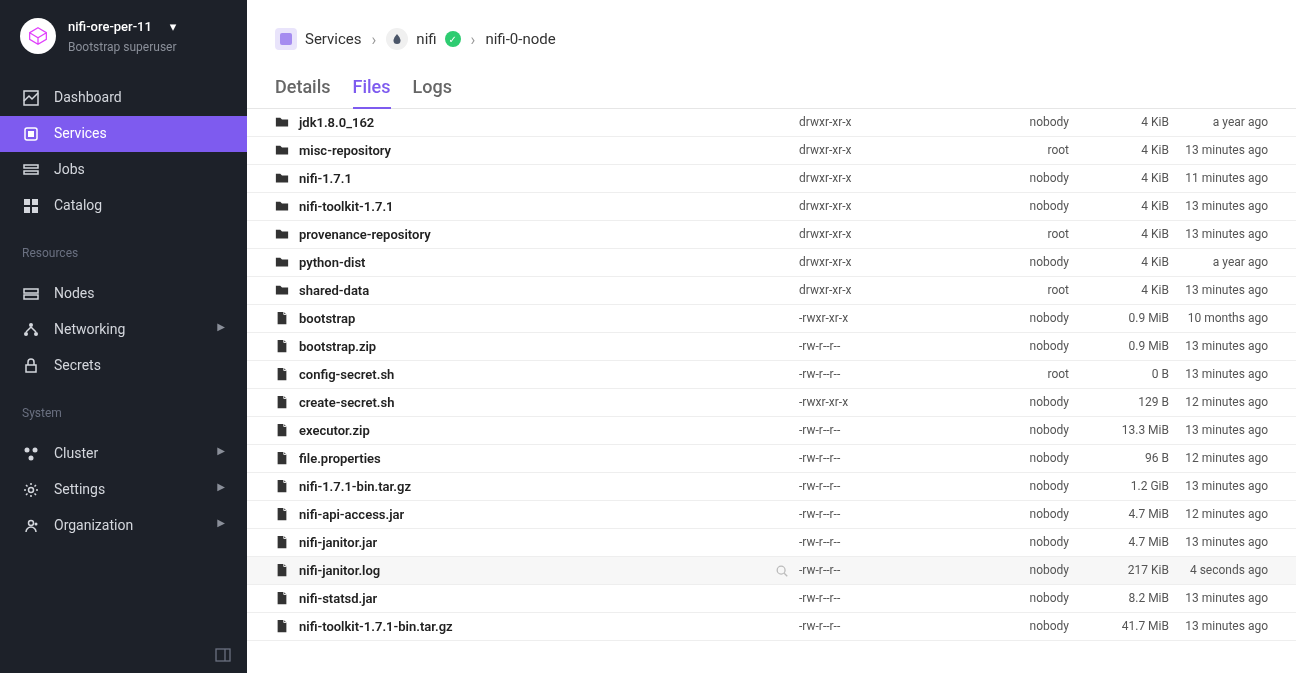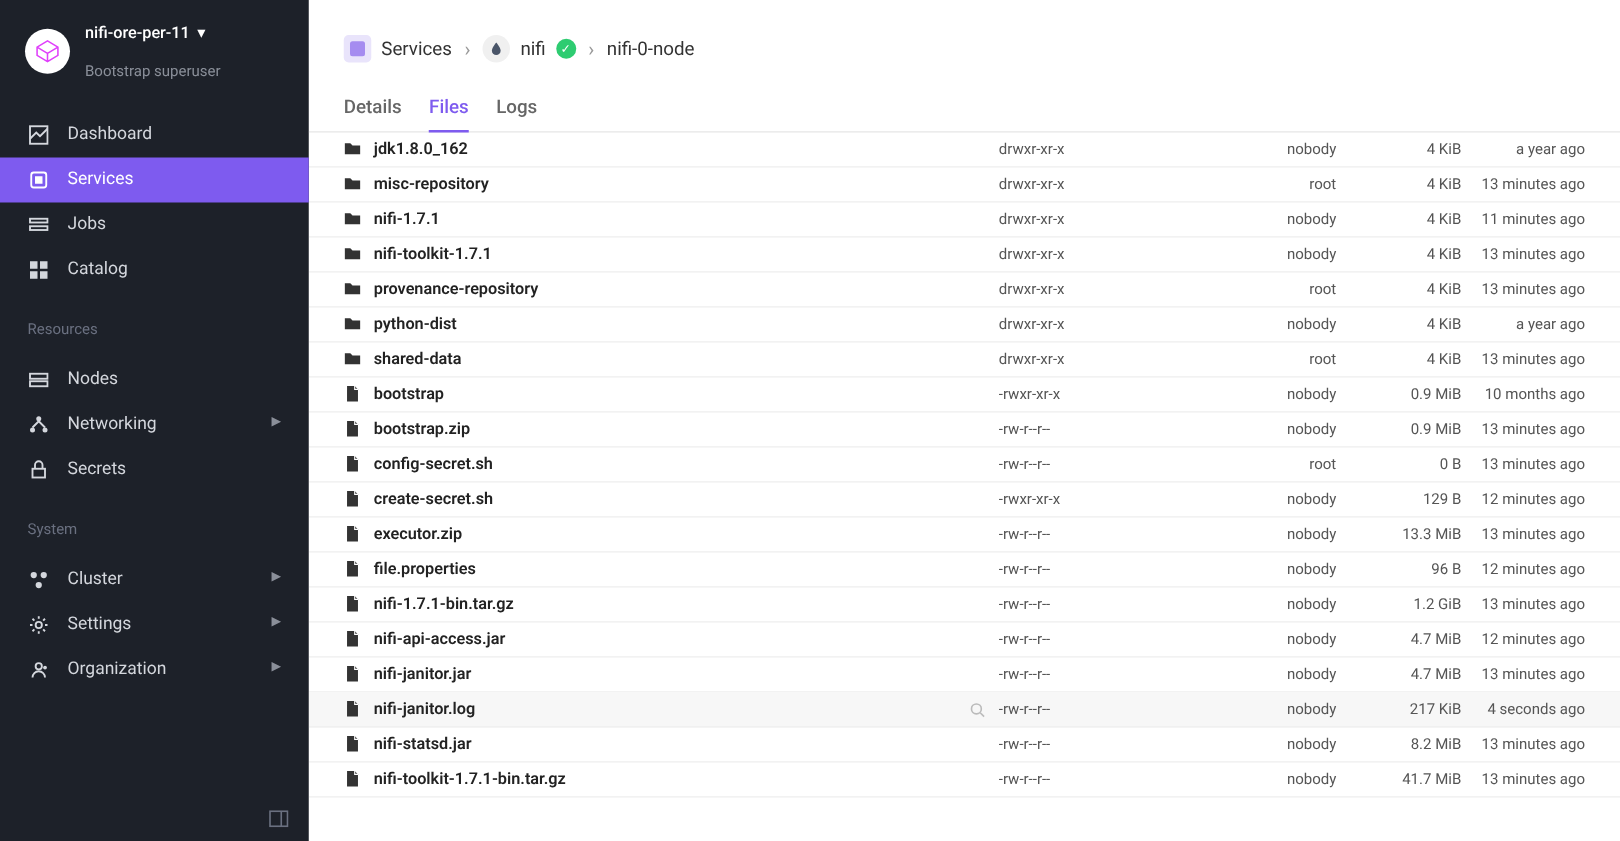--- a/index.html
+++ b/index.html
@@ -5,43 +5,43 @@
 * { margin: 0; padding: 0; box-sizing: border-box; }
 body { font-family: -apple-system, BlinkMacSystemFont, "Segoe UI", Roboto, sans-serif; font-size: 13px; color: #333; background: #fff; }
 .app { display: flex; height: 673px; width: 1296px; }
 
 
 .sidebar { width: 247px; background: #1d2129; color: #aab0bb; display: flex; flex-direction: column; }
 .sidebar-header { display: flex; align-items: center; padding: 18px 20px; gap: 12px; }
 .avatar { width: 36px; height: 36px; border-radius: 50%; background: #fff; display: flex; align-items: center; justify-content: center; }
 .avatar svg { width: 20px; height: 20px; }
 .header-text { display: flex; flex-direction: column; }
-.project-name { color: #fff; font-size: 13px; font-weight: 500; display:flex; align-items:center; gap:6px;}
-.project-role { color: #8a8f99; font-size: 12px; margin-top: 16px; }
+.project-name { color: #fff; font-size: 13px; font-weight: 500; display:flex; align-items:center; gap:18px;}
+.project-role { color: #8a8f99; font-size: 12px; margin-top: 6px; }
 .nav-section { padding: 8px 0; }
 .section-label { padding: 14px 22px 8px; color: #6a7080; font-size: 12px; }
 .nav-item { display: flex; align-items: flex-start; padding: 9px 22px; gap: 14px; color: #d4d7dd; cursor: pointer; font-size: 14px; position:relative;}
 .nav-item.active { background: #7e5bef; color: #fff; }
 .nav-item .icon { width: 18px; height: 18px; display: flex; align-items: center; justify-content: center; }
 .nav-item .chevron { margin-left: auto; font-size: 10px; color:#8a8f99;}
 .collapse-btn { margin-top:auto; padding:10px 16px; display:flex; justify-content:flex-end; color:#6a7080;}
 
 
 .main { flex: 1; overflow: hidden; display:flex; flex-direction:column;}
 .breadcrumb { display: flex; align-items: center; gap: 10px; padding: 28px 28px 16px; font-size: 15px; }
 .bc-item { display: flex; align-items: center; gap: 8px; }
 .bc-sep { color: #999; font-size:16px;}
 .bc-icon { width:22px; height:22px; border-radius:4px; display:flex; align-items:center; justify-content:center;}
 .svc-cube { background:#e9e4fb; }
 .svc-cube-inner { width:12px; height:12px; background:#a58cf0; border-radius:2px;}
 .nifi-icon { background:#f0f0f0; border-radius:50%;}
 .check-badge { width:16px; height:16px; background:#2ecc71; border-radius:50%; display:flex; align-items:center; justify-content:center; color:#fff; font-size:10px;}
 
 .tabs { display:flex; gap:22px; padding:0 28px; border-bottom:1px solid #e6e6e6;}
-.tab { padding:10px 0; font-size:15px; color:#666; cursor:pointer; font-weight:500;}
+.tab { padding:10px 0; font-size:18px; color:#666; cursor:pointer; font-weight:500;}
 .tab.active { color:#7e5bef; border-bottom:2px solid #7e5bef; margin-bottom:-1px;}
 
 .file-list { flex:1; overflow-y:auto; }
 .file-row { display:flex; align-items:flex-start; padding:6px 28px; border-bottom:1px solid #eee; font-size:13px;}
 .file-row.hover { background:#f7f7f7;}
 .file-icon { width:14px; flex-shrink:0; margin-right:10px;}
 .file-name { flex:0 0 500px; font-weight:600; color:#222; display:flex; align-items:center;}
 .file-name .magnify { margin-left:auto; color:#bbb; margin-right:10px;}
 .file-perm { flex:0 0 150px; color:#555; font-size:12px;}
 .file-owner { flex:0 0 120px; text-align:right; color:#555; font-size:12px;}

